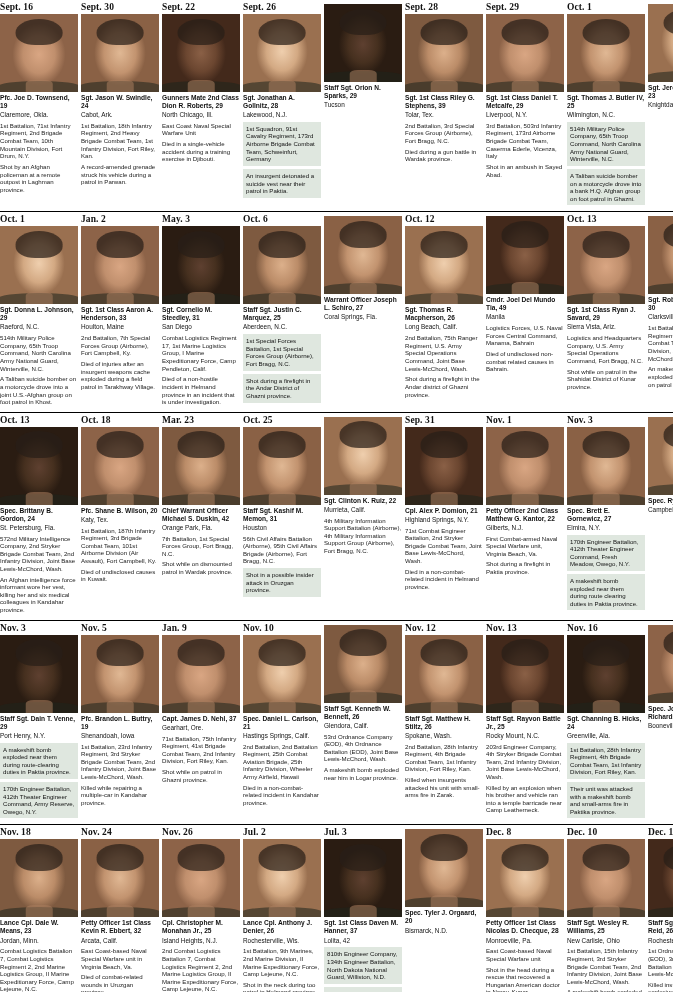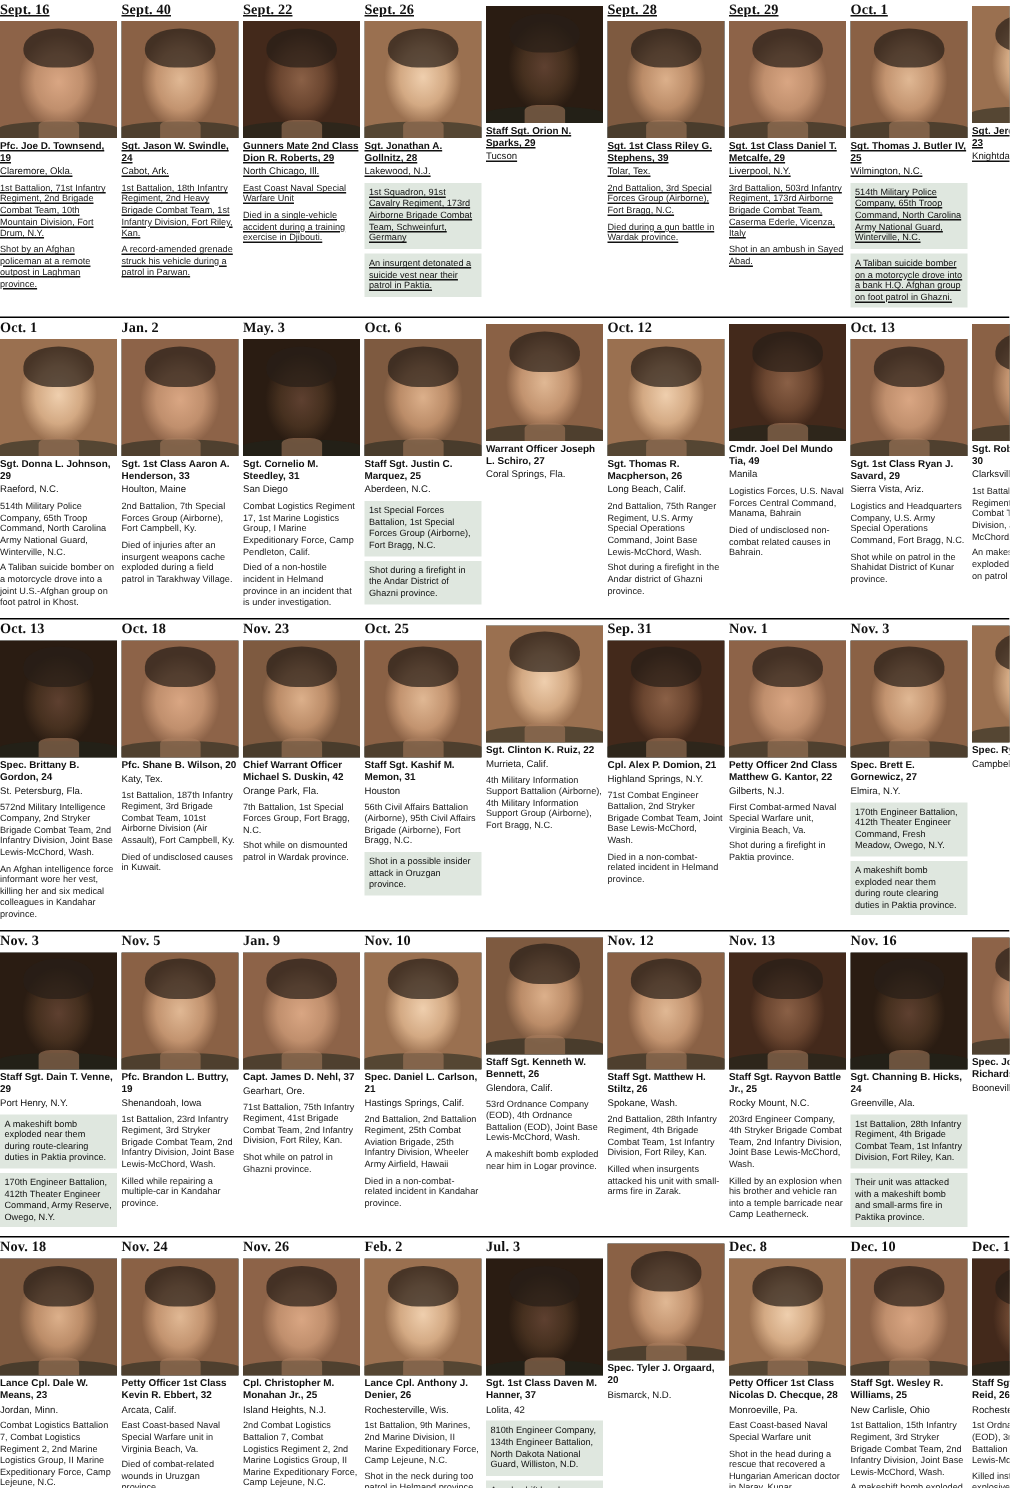--- a/index.html
+++ b/index.html
@@ -5,21 +5,21 @@
   * { box-sizing: border-box; }
   body {
     margin: 0;
     width: 673px;
     background: #ffffff;
     font-family: "Liberation Sans", sans-serif;
     color: #111;
   }
   .memorial { width: 673px; padding: 0; }
   .row { border-top: 1px solid #000; padding-top: 2px; margin-bottom: 6px; }
-  .row:first-child { border-top: none; text-decoration: underline; }
+  .row:first-child { border-top: none; }
   .cells { display: flex; width: 673px; }
   .cell { width: 84.1px; padding-right: 3px; }
   .date {
     font-size: 9.5px;
     font-weight: bold;
     font-family: "Liberation Serif", serif;
     margin-bottom: 2px;
     letter-spacing: .1px;
   }
   .photo {
@@ -116,21 +116,21 @@
               <div class="hair"></div>
               <div class="shoulders"></div>
               <div class="neck"></div>
             </div>
             <div class="name">Pfc. Joe D. Townsend, 19</div>
             <div class="home">Claremore, Okla.</div>
             <div class="unit">1st Battalion, 71st Infantry Regiment, 2nd Brigade Combat Team, 10th Mountain Division, Fort Drum, N.Y.</div>
             <div class="circ">Shot by an Afghan policeman at a remote outpost in Laghman province.</div>
           </div>
           <div class="cell f1">
-            <div class="date">Sept. 40</div>
+            <div class="date">Sept. 30</div>
             <div class="photo">
               <div class="face"></div>
               <div class="hair"></div>
               <div class="shoulders"></div>
               <div class="neck"></div>
             </div>
             <div class="name">Sgt. Jason W. Swindle, 24</div>
             <div class="home">Cabot, Ark.</div>
             <div class="unit">1st Battalion, 18th Infantry Regiment, 2nd Heavy Brigade Combat Team, 1st Infantry Division, Fort Riley, Kan.</div>
             <div class="circ">A record-amended grenade struck his vehicle during a patrol in Parwan.</div>
@@ -363,21 +363,21 @@
               <div class="hair"></div>
               <div class="shoulders"></div>
               <div class="neck"></div>
             </div>
             <div class="name">Pfc. Shane B. Wilson, 20</div>
             <div class="home">Katy, Tex.</div>
             <div class="unit">1st Battalion, 187th Infantry Regiment, 3rd Brigade Combat Team, 101st Airborne Division (Air Assault), Fort Campbell, Ky.</div>
             <div class="circ">Died of undisclosed causes in Kuwait.</div>
           </div>
           <div class="cell f5">
-            <div class="date">Nov. 23</div>
+            <div class="date">Mar. 23</div>
             <div class="photo">
               <div class="face"></div>
               <div class="hair"></div>
               <div class="shoulders"></div>
               <div class="neck"></div>
             </div>
             <div class="name">Chief Warrant Officer Michael S. Duskin, 42</div>
             <div class="home">Orange Park, Fla.</div>
             <div class="unit">7th Battalion, 1st Special Forces Group, Fort Bragg, N.C.</div>
             <div class="circ">Shot while on dismounted patrol in Wardak province.</div>
@@ -609,21 +609,21 @@
               <div class="face"></div>
               <div class="hair"></div>
               <div class="shoulders"></div>
               <div class="neck"></div>
             </div>
             <div class="name">Cpl. Christopher M. Monahan Jr., 25</div>
             <div class="home">Island Heights, N.J.</div>
             <div class="unit">2nd Combat Logistics Battalion 7, Combat Logistics Regiment 2, 2nd Marine Logistics Group, II Marine Expeditionary Force, Camp Lejeune, N.C.</div>
           </div>
           <div class="cell f3">
-            <div class="date">Feb. 2</div>
+            <div class="date">Jul. 2</div>
             <div class="photo">
               <div class="face"></div>
               <div class="hair"></div>
               <div class="shoulders"></div>
               <div class="neck"></div>
             </div>
             <div class="name">Lance Cpl. Anthony J. Denier, 26</div>
             <div class="home">Rochesterville, Wis.</div>
             <div class="unit">1st Battalion, 9th Marines, 2nd Marine Division, II Marine Expeditionary Force, Camp Lejeune, N.C.</div>
             <div class="circ">Shot in the neck during too patrol in Helmand province.</div>

